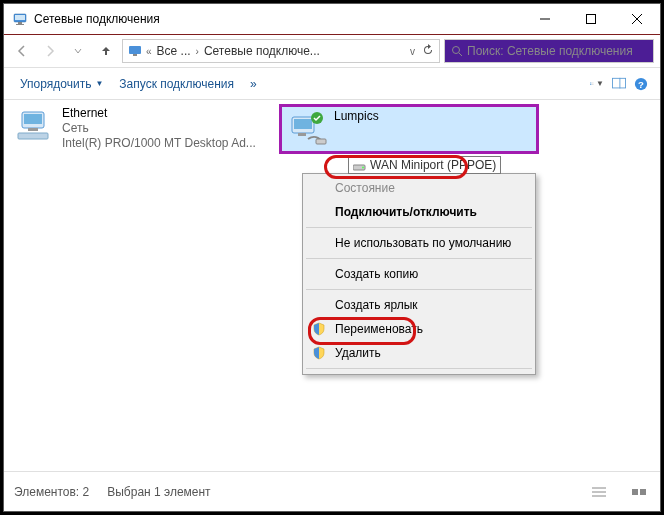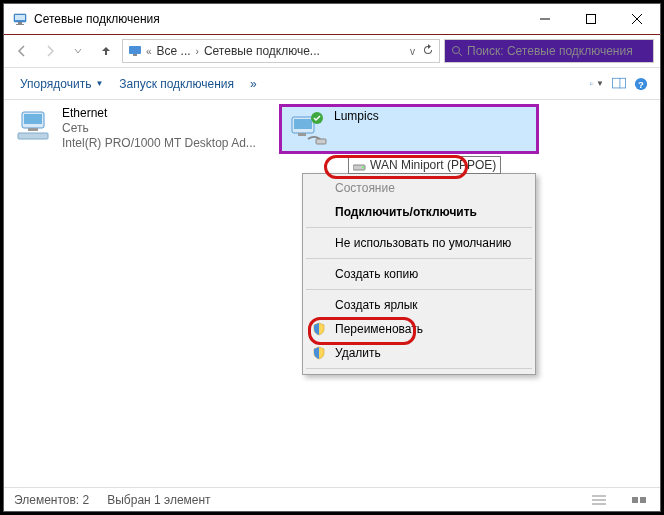--- a/index.html
+++ b/index.html
@@ -22,21 +22,21 @@
 .tool-btn { padding: 4px 8px; display: flex; align-items: center; gap: 4px; color: #1a5490; cursor: pointer; }
 .tool-spacer { flex: 1; }
 .tool-icon { width: 22px; height: 22px; display: flex; align-items: center; justify-content: center; color: #555; cursor: pointer; padding: 0 4px;}
 .content { flex: 1; background: #fff; padding: 6px; position: relative; overflow: hidden; }
 .conn-item { display: flex; align-items: flex-start; width: 260px; padding: 2px; gap: 2px; }
 .conn-item.selected { background: #cce8ff; border: 3px solid #a21caf; }
 .conn-icon { width: 48px; height: 40px; display: flex; align-items: center; justify-content: center; flex-shrink: 0; }
 .conn-text { display: flex; flex-direction: column; font-size: 12px; line-height: 15px; min-width: 0; }
 .conn-name { color: #000; }
 .conn-line2 { color: #666; white-space: nowrap; overflow: hidden; text-overflow: ellipsis; max-width: 200px; }
-.statusbar { height: 24px; border-top: 1px solid #e0e0e0; display: flex; align-items: center; padding: 0 10px; font-size: 12px; color: #555; gap: 18px; background: #fff; }
+.statusbar { height: 40px; border-top: 1px solid #e0e0e0; display: flex; align-items: center; padding: 0 10px; font-size: 12px; color: #555; gap: 18px; background: #fff; }
 .status-spacer { flex: 1; }
 .context-menu { position: absolute; top: 169px; left: 298px; width: 234px; background: #f0f0f0; border: 1px solid #a0a0a0; box-shadow: 3px 3px 5px rgba(0,0,0,0.25); z-index: 10; padding: 2px; }
 .menu-item { height: 24px; display: flex; align-items: center; padding: 0 10px 0 30px; font-size: 12px; color: #000; position: relative; cursor: default; }
 .menu-item.bold { font-weight: 600; }
 .menu-item.disabled { color: #888; }
 .menu-sep { height: 1px; background: #d0d0d0; margin: 3px 1px; }
 .menu-shield { position: absolute; left: 6px; width: 16px; height: 16px; display: flex; align-items: center; justify-content: center; }
 .highlight-red { position: absolute; border: 3px solid #d21414; border-radius: 12px; pointer-events: none; z-index: 20; }
 .hl1 { top: 151px; left: 320px; width: 144px; height: 24px; }
 .hl2 { top: 313px; left: 304px; width: 108px; height: 28px; }

